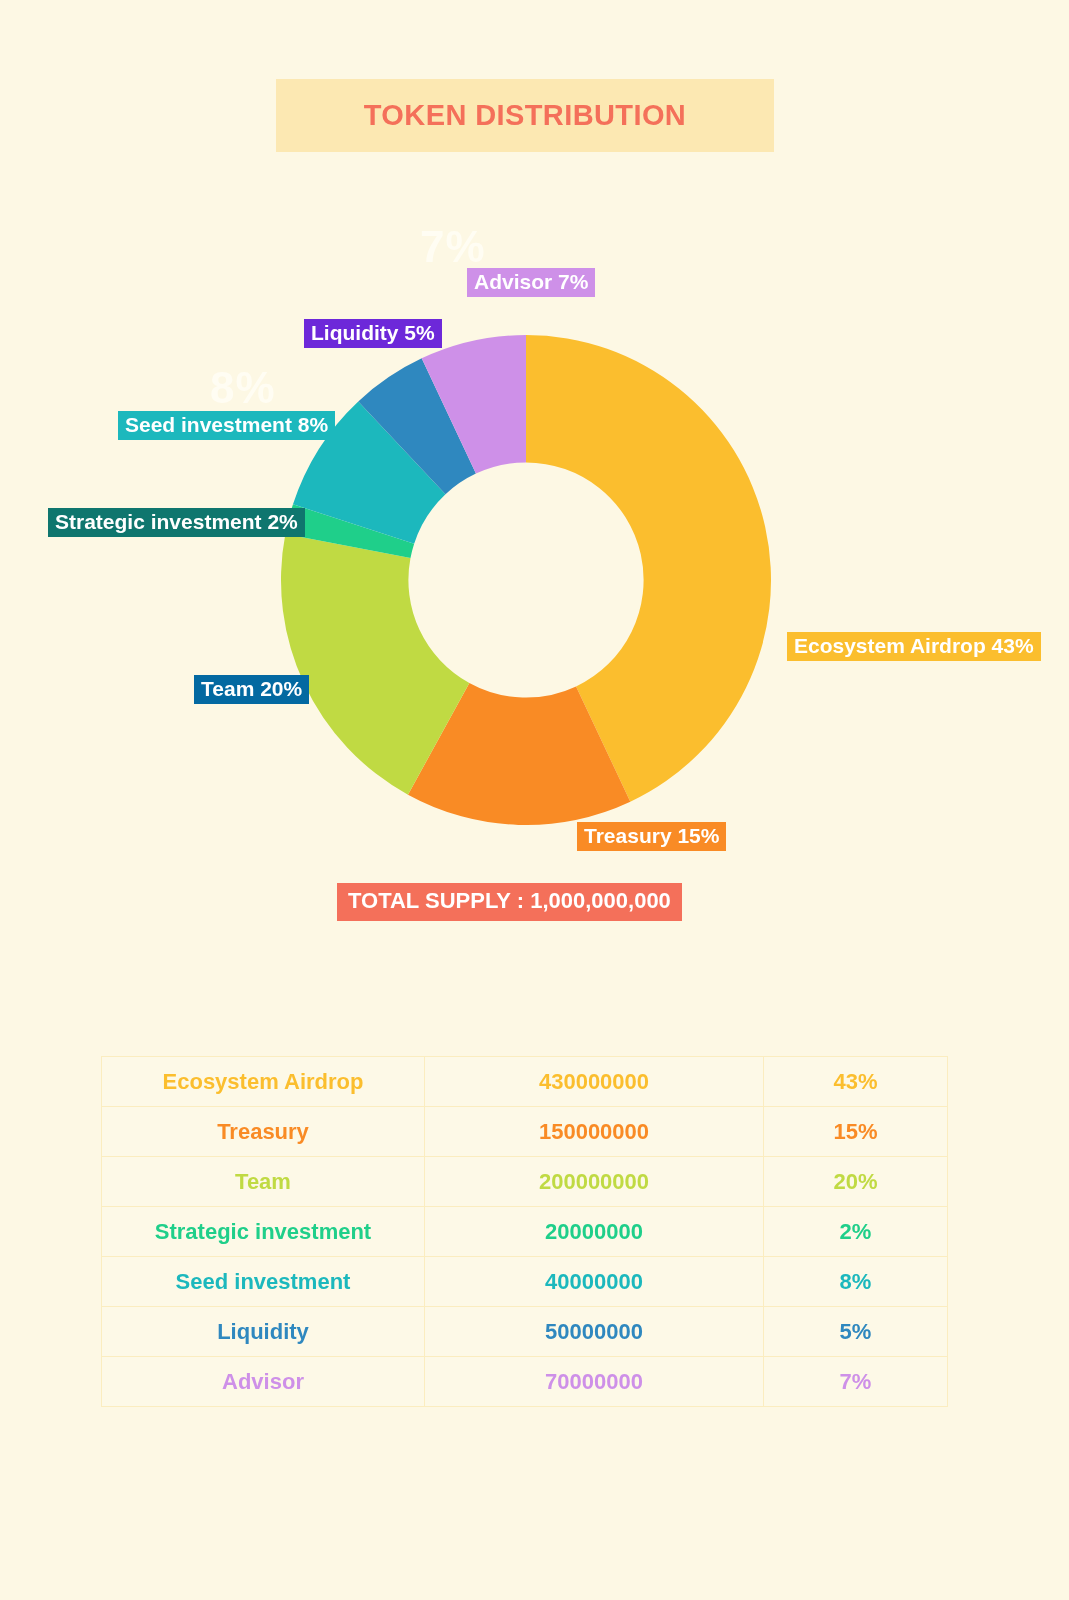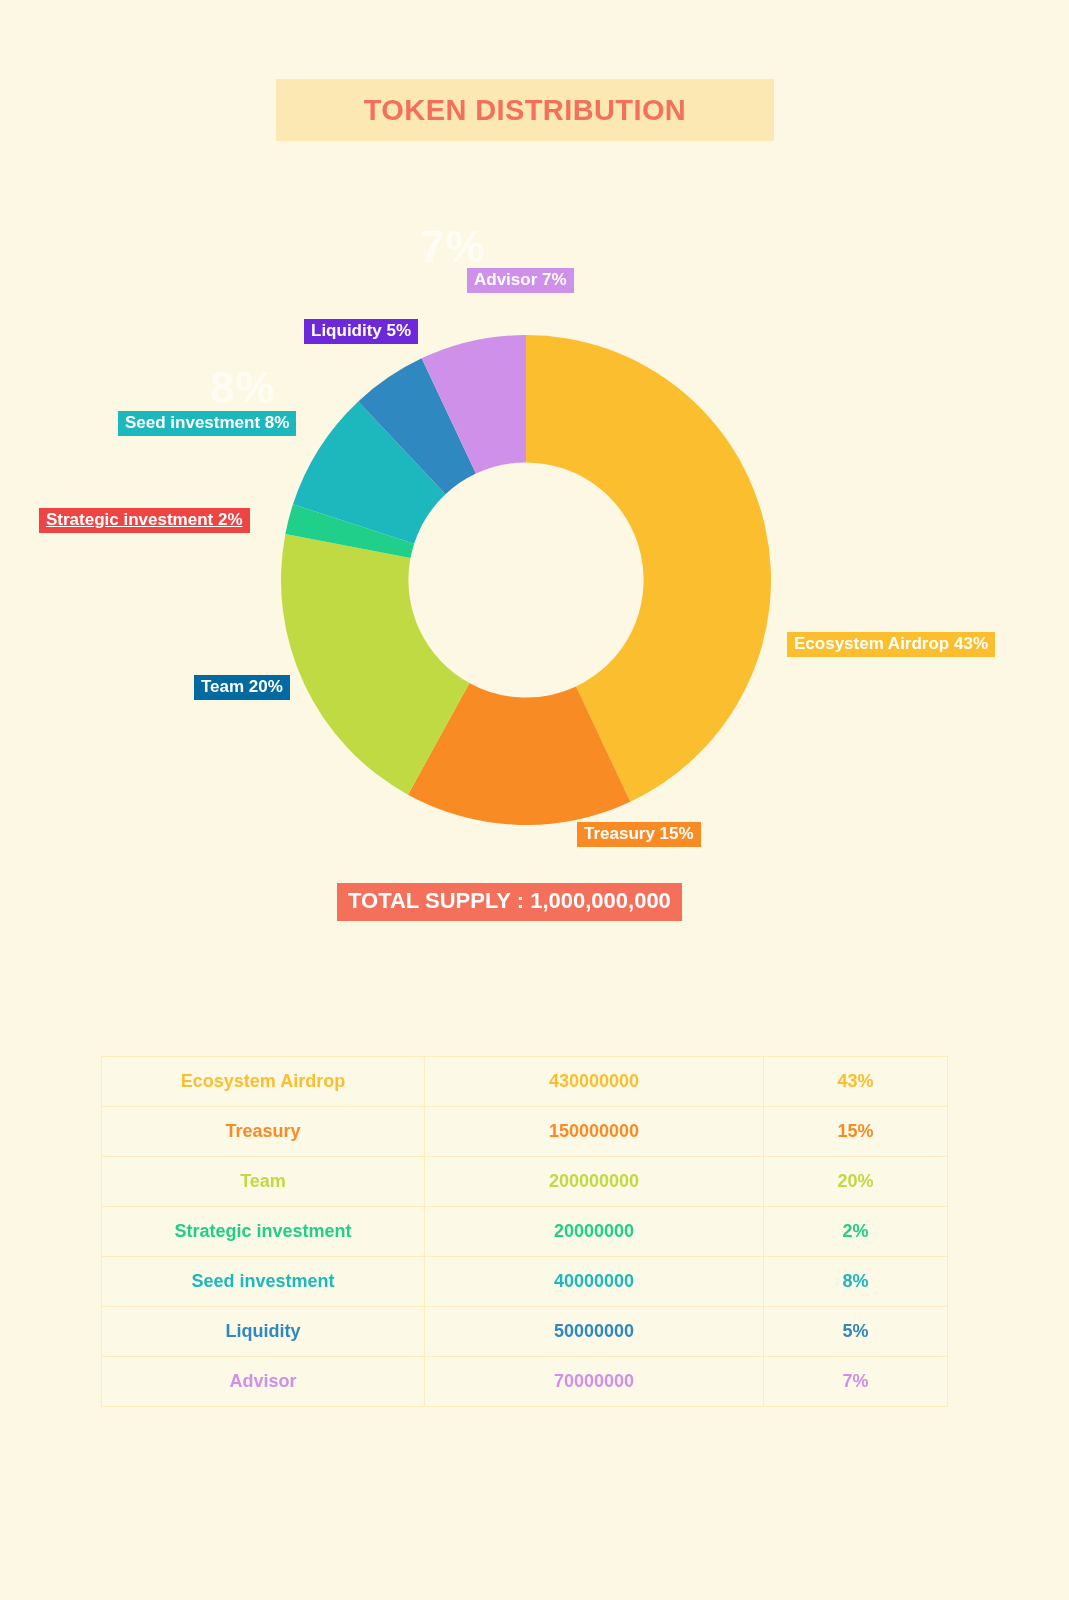--- a/index.html
+++ b/index.html
@@ -14,21 +14,21 @@
     position: relative;
     overflow: hidden;
   }
 
   
   #title-band {
     position: absolute;
     left: 276px;
     top: 79px;
     width: 498px;
-    height: 62px;
+    height: 73px;
     background: #fce8b2;
     display: flex;
     align-items: center;
     justify-content: center;
   }
   #title-text {
     color: #f4705a;
     font-size: 29px;
     font-weight: bold;
     letter-spacing: 0.4px;
@@ -60,21 +60,21 @@
     letter-spacing: 1px;
     pointer-events: none;
   }
   #ghost-advisor { left: 420px; top: 222px; }
   #ghost-seed    { left: 210px; top: 363px; }
 
   
   .callout {
     position: absolute;
     color: #ffffff;
-    font-size: 17px;
+    font-size: 21px;
     font-weight: bold;
     padding: 3px 7px 4px 7px;
     white-space: nowrap;
     line-height: 1.05;
   }
 
   
   #total-supply {
     position: absolute;
     left: 337px;
@@ -94,21 +94,21 @@
     top: 1056px;
     width: 843px;
     border-collapse: collapse;
     table-layout: fixed;
   }
   #dist-table td {
     border: 1.5px solid #fbedc0;
     background: #fdf9e7;
     height: 49px;
     text-align: center;
-    font-size: 18px;
+    font-size: 22px;
     font-weight: bold;
     padding: 0;
   }
   #dist-table td.col-name  { width: 322px; }
   #dist-table td.col-value { width: 338px; }
   #dist-table td.col-pct   { width: 183px; }
 </style>
 </head>
 <body>
 
@@ -127,21 +127,21 @@
       <path d="M 126.97034984507972 459.69513661074654 A 245 245 0 0 1 4.339623571471293 199.09157792649742 L 129.4830193143062 222.96395740471877 A 117.6 117.6 0 0 0 188.34576792563826 348.05366557315836 Z" fill="#c0da43"></path>
       <path d="M 4.339623571471293 199.09157792649742 A 245 245 0 0 1 11.991153507687386 169.2908363781378 L 133.15575368368997 208.65960146150616 A 117.6 117.6 0 0 0 129.4830193143062 222.96395740471877 Z" fill="#1fcf8a"></path>
       <path d="M 11.991153507687386 169.2908363781378 A 245 245 0 0 1 77.28595904747121 66.40268628175423 L 164.49726034278618 159.27328941524203 A 117.6 117.6 0 0 0 133.15575368368997 208.65960146150616 Z" fill="#1cb8bd"></path>
       <path d="M 77.28595904747121 66.40268628175423 A 245 245 0 0 1 140.68407356655712 23.31737214582526 L 194.92835531194743 138.59233862999614 A 117.6 117.6 0 0 0 164.49726034278618 159.27328941524203 Z" fill="#2f88bf"></path>
       <path d="M 140.68407356655712 23.31737214582526 A 245 245 0 0 1 244.99999999999994 0 L 244.99999999999997 127.4 A 117.6 117.6 0 0 0 194.92835531194743 138.59233862999614 Z" fill="#ce90e8"></path>
     </svg>
 
   <span class="callout" id="co-ecosystem" style="left: 787px; top: 632px; background: rgb(251, 190, 46);">Ecosystem Airdrop 43%</span>
   <span class="callout" id="co-treasury" style="left: 577px; top: 822px; background: rgb(249, 139, 37);">Treasury 15%</span>
   <span class="callout" id="co-team" style="left: 194px; top: 675px; background: #0369a1;">Team 20%</span>
-  <span class="callout" id="co-strategic" style="left: 39px; top: 508px; background: #ef4444; text-decoration: underline;">Strategic investment 2%</span>
+  <span class="callout" id="co-strategic" style="left: 48px; top: 508px; background: #0f766e;">Strategic investment 2%</span>
   <span class="callout" id="co-seed" style="left: 118px; top: 411px; background: rgb(28, 184, 189);">Seed investment 8%</span>
   <span class="callout" id="co-liquidity" style="left: 304px; top: 319px; background: #6d28d9;">Liquidity 5%</span>
   <span class="callout" id="co-advisor" style="left: 467px; top: 268px; background: rgb(206, 144, 232);">Advisor 7%</span>
 </div>
 
 <div id="total-supply">TOTAL SUPPLY : 1,000,000,000</div>
 
 <table id="dist-table">
   <tbody id="dist-table-body">
       <tr>

